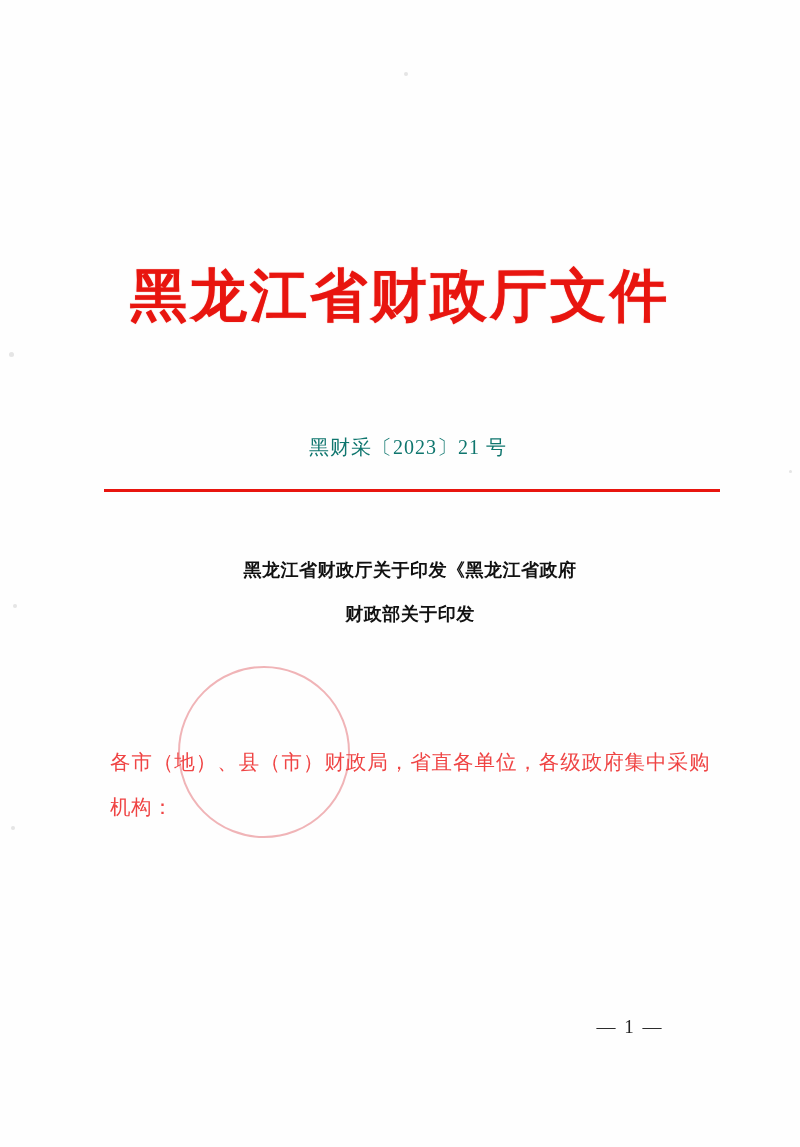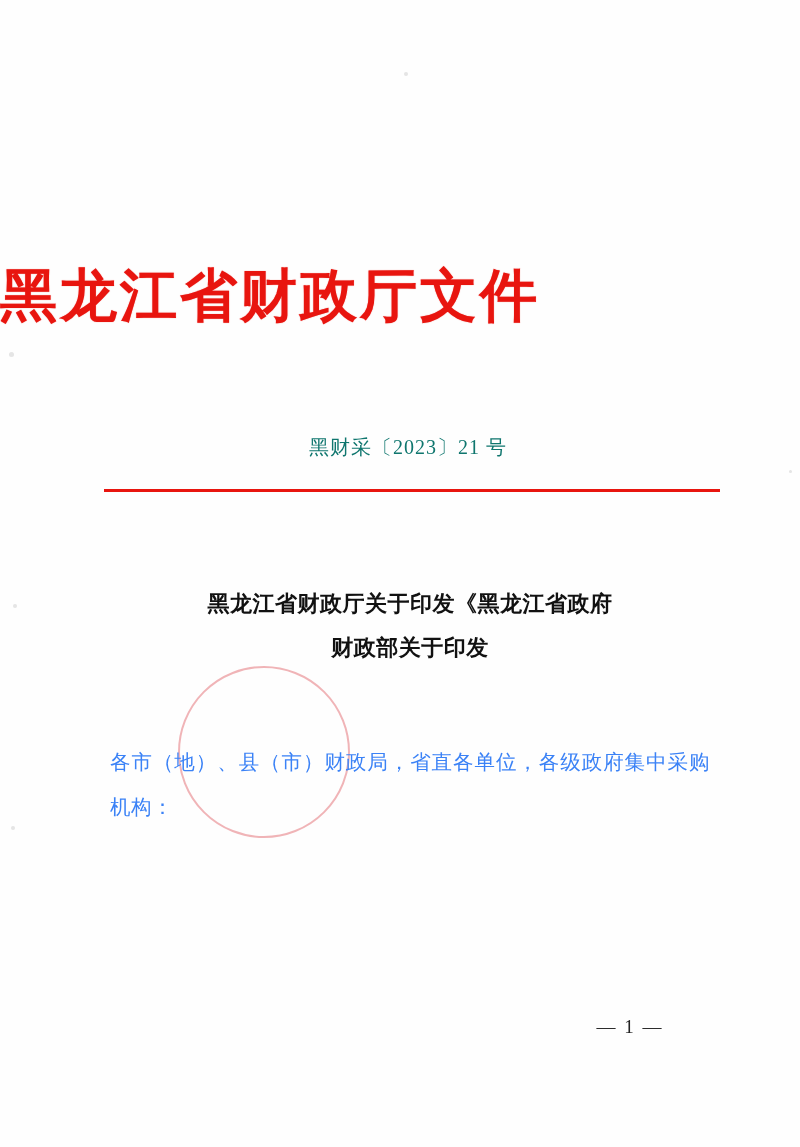--- a/index.html
+++ b/index.html
@@ -30,21 +30,21 @@
     background: #cfcfcf;
     border-radius: 50%;
     opacity: .55;
   }
 
   .doc-title {
     position: absolute;
     top: 258px;
     left: 0;
     width: 800px;
-    text-align: left;
+    text-align: center;
     font-family: "DejaVu Serif", "Liberation Serif", serif;
     font-weight: 700;
     font-size: 57px;
     letter-spacing: 3px;
     color: #e8150f;
     text-shadow: 0 0 1px rgba(232,21,15,.6);
     white-space: nowrap;
   }
 
   .doc-number {
@@ -68,36 +68,35 @@
   }
 
   .headline {
     position: absolute;
     top: 548px;
     left: 110px;
     width: 600px;
     text-align: center;
     font-family: "DejaVu Serif", "Liberation Serif", serif;
     font-weight: 700;
-    font-size: 22px;
+    font-size: 18px;
     line-height: 44px;
     letter-spacing: 0.5px;
     color: #111;
-    margin-top: 33px;
   }
 
   .body-text {
     position: absolute;
     top: 740px;
     left: 110px;
     width: 600px;
     font-size: 20.5px;
     line-height: 45px;
     letter-spacing: 0.6px;
-    color: #3b82f6;
+    color: #ef4444;
     text-align: justify;
   }
   .body-text p {
     margin: 0;
   }
   .body-text p.indent {
     text-indent: 2em;
   }
 
   .seal {

